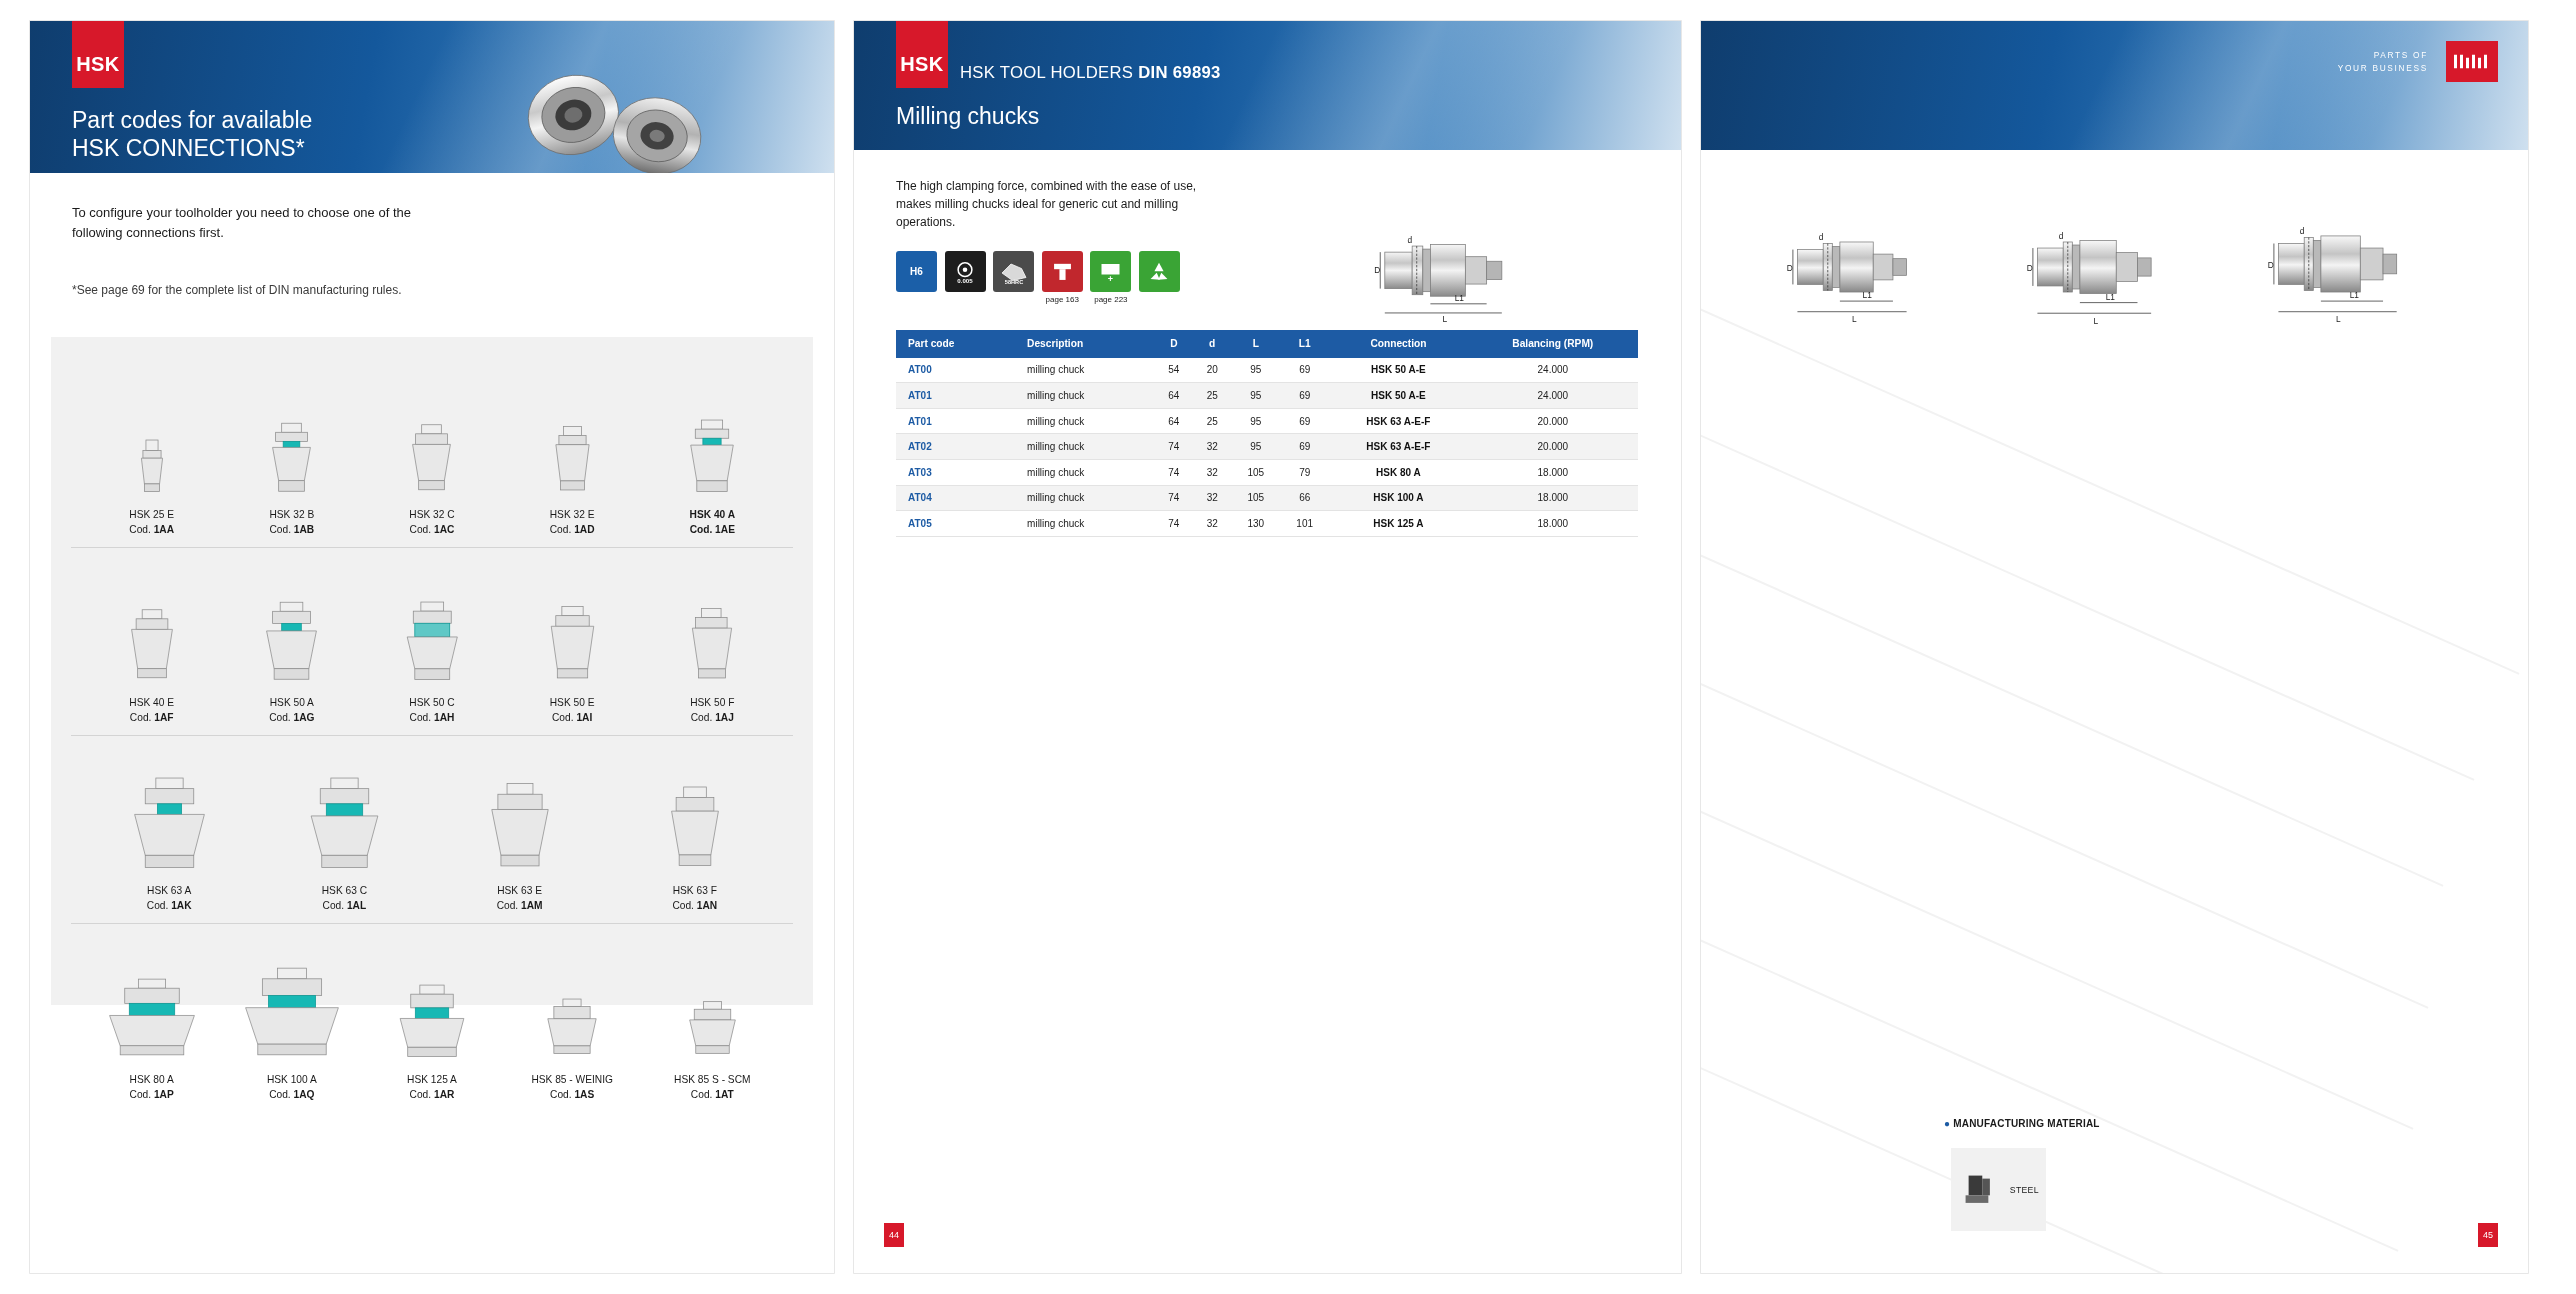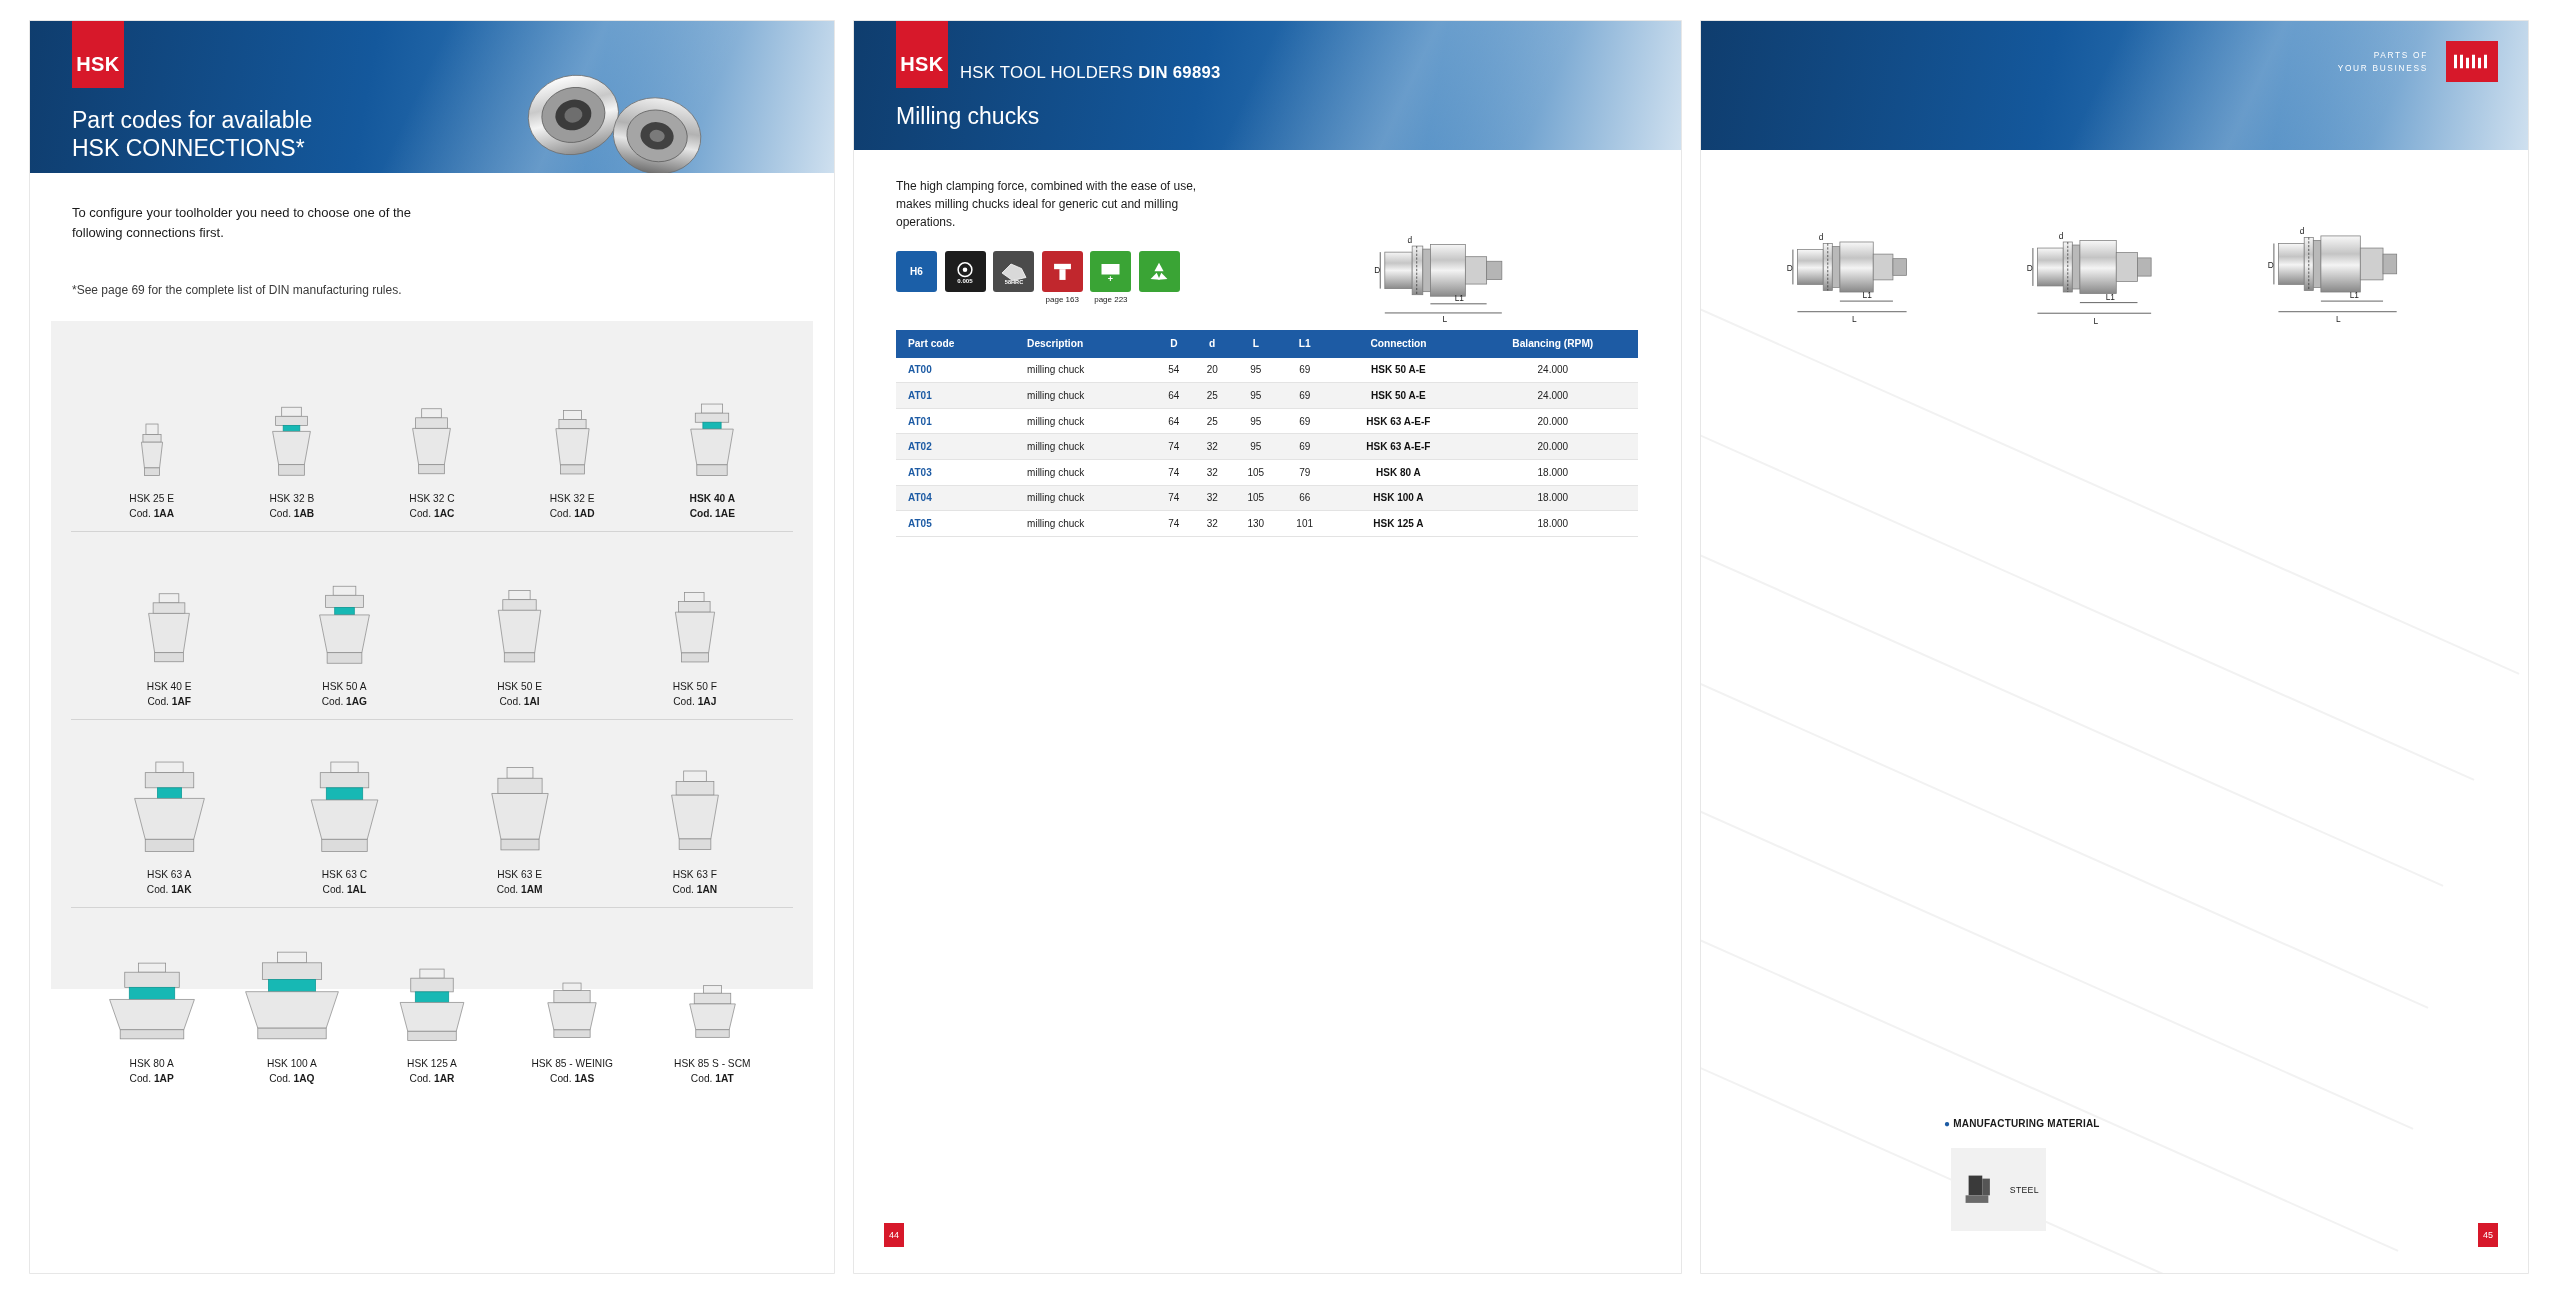--- a/index.html
+++ b/index.html
@@ -103,21 +103,21 @@
     font-size: 13px;
     line-height: 1.5;
     max-width: 425px;
   }
   .footnote {
     padding: 41px 42px 0 42px;
     font-size: 12px;
     color: #3b3b3b;
   }
   .grid-panel {
-    margin: 24px 21px 0 21px;
+    margin: 40px 21px 0 21px;
     background: #f1f1f1;
     padding: 23px 20px 21px 20px;
     height: 668px;
   }
   .grid-row {
     display: flex;
     align-items: flex-end;
     justify-content: space-around;
     border-bottom: 0.8px solid #d4d4d4;
     padding: 0 10.6px 9px 10.6px;
@@ -423,20 +423,39 @@
               <rect x="38" y="32" width="26" height="10" fill="#17b8b4" stroke="#0e9a96"></rect>
               <polygon points="18,42 84,42 74,92 28,92" fill="#e8e8e8"></polygon>
                   <rect x="28" y="92" width="46" height="14" fill="#dcdcdc"></rect>
             </g>
               </svg>
           </div>
           <div class="cap">
             <div>HSK 50 A</div>
             <div><span>Cod.</span>
               <span class="code">1AG</span></div>
+          </div>
+        </div>
+        <div class="cell">
+          <div class="art">
+            <svg width="79" height="85" viewBox="0 0 104 112">
+                <g stroke="#8d8d8d" fill="#efefef">
+              <rect x="38" y="4" width="30" height="12"></rect>
+                  <circle cx="53" cy="22" r="5" fill="#fff"></circle>
+              <rect x="28" y="16" width="50" height="16" fill="#e1e1e1"></rect>
+              <rect x="30" y="32" width="46" height="18" fill="#5fc8c6" stroke="#0e9a96"></rect>
+              <polygon points="20,50 86,50 76,92 30,92" fill="#e8e8e8"></polygon>
+                  <rect x="30" y="92" width="46" height="14" fill="#dcdcdc"></rect>
+            </g>
+              </svg>
+          </div>
+          <div class="cap">
+            <div>HSK 50 C</div>
+            <div><span>Cod.</span>
+              <span class="code">1AH</span></div>
           </div>
         </div>
         <div class="cell">
           <div class="art">
             <svg width="73" height="82" viewBox="0 0 96 108">
                 <g stroke="#8d8d8d" fill="#efefef">
               <rect x="34" y="6" width="28" height="12"></rect>
                   <rect x="26" y="18" width="44" height="14" fill="#e1e1e1"></rect>
               <polygon points="20,32 76,32 68,88 28,88" fill="#e8e8e8"></polygon>
                   <rect x="28" y="88" width="40" height="12" fill="#dcdcdc"></rect>

